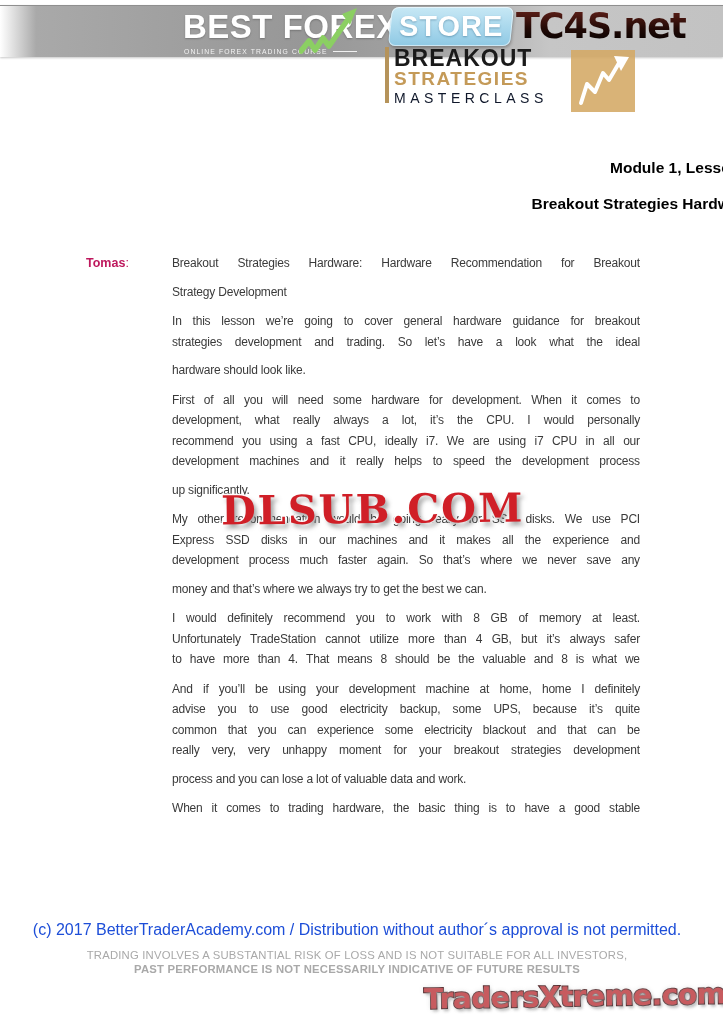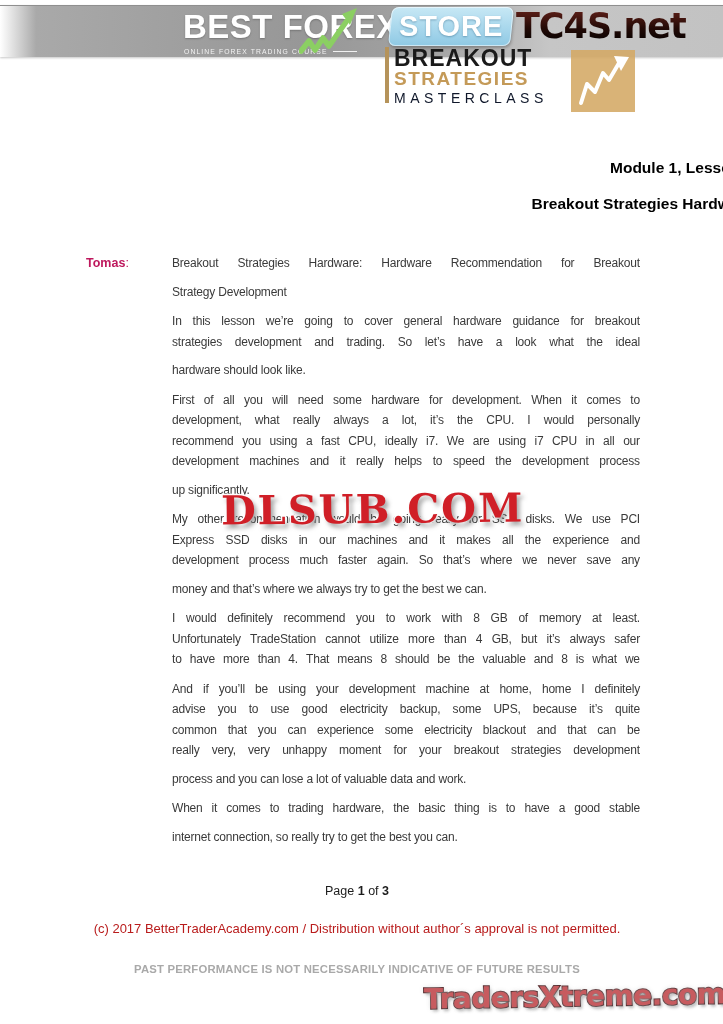--- a/index.html
+++ b/index.html
@@ -70,21 +70,21 @@
   .wm-bottom{
     position:absolute;left:424px;top:980px;font-family:"DejaVu Sans",sans-serif;
     font-size:28px;font-weight:700;letter-spacing:-0.5px;color:#c75b5f;white-space:nowrap;
     -webkit-text-stroke:2px #3f0d10;paint-order:stroke fill;
     text-shadow:0 0 5px rgba(205,205,205,0.9),2px 3px 3px rgba(60,60,60,0.35);
     transform:rotate(-1deg);
   }
   
   .page-line{position:absolute;top:884px;left:0;width:714px;text-align:center;font-size:12.5px;color:#1c1c1c;}
   .page-line b{font-weight:700;}
-  .copyright{position:absolute;top:921px;left:0;width:714px;text-align:center;font-size:13px;color:#b91c1c;}
+  .copyright{position:absolute;top:921px;left:0;width:714px;text-align:center;font-size:16px;color:#1d4ed8;}
   .disclaimer{position:absolute;left:0;width:714px;text-align:center;font-size:11.3px;color:#a9a9a9;letter-spacing:0.2px;}
   .disclaimer.d1{top:949px;}
   .disclaimer.d2{top:963px;font-weight:bold;}
 </style>
 </head>
 <body>
 
 <div class="page">
 
   <div class="banner"></div>
@@ -398,29 +398,23 @@
           <span>the</span>
           <span>basic</span>
           <span>thing</span>
           <span>is</span>
           <span>to</span>
           <span>have</span>
           <span>a</span>
           <span>good</span>
           <span>stable</span>
         </div>
-        <div class="tline last">internet connection, so really try to get the best you can.</div>
       </div>
     </div>
 
   <div class="wm-center">DLSUB.COM</div>
   <div class="wm-bottom">TradersXtreme.com</div>
 
-  <div class="page-line">
-    <span>Page</span>
-    <b>1</b>
-    <span>of</span>
-    <b>3</b>
-  </div>
   <div class="copyright">(c) 2017 BetterTraderAcademy.com / Distribution without author´s approval is not permitted.</div>
+  <div class="disclaimer d1">TRADING INVOLVES A SUBSTANTIAL RISK OF LOSS AND IS NOT SUITABLE FOR ALL INVESTORS,</div>
   <div class="disclaimer d2">PAST PERFORMANCE IS NOT NECESSARILY INDICATIVE OF FUTURE RESULTS</div>
 
 </div>
 
 </body></html>

